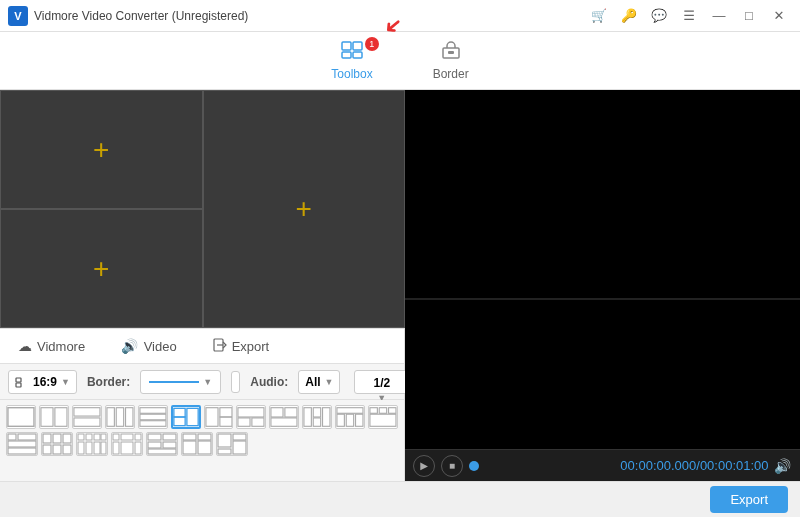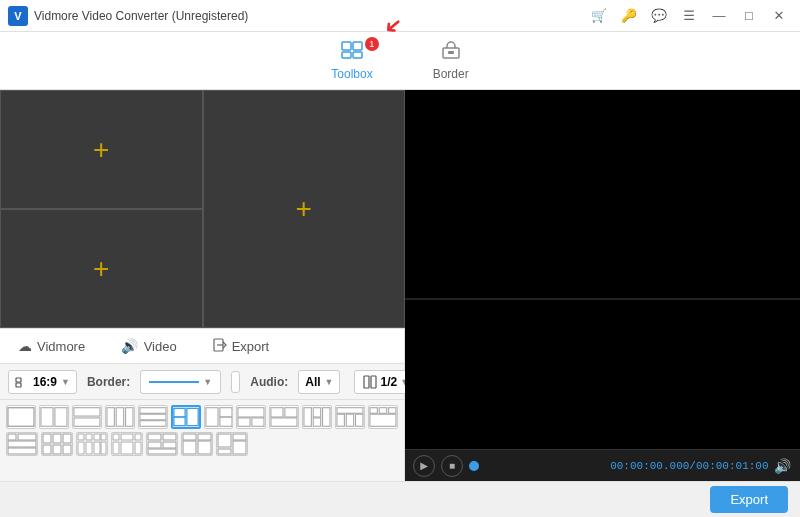--- a/index.html
+++ b/index.html
@@ -405,21 +405,21 @@
           <span style="background:#888;"></span>
             <span style="background:#888;"></span>
         </div>
 
         <span style="color:#555;font-size:12px;">Audio:</span>
         <div style="display:flex;align-items:center;gap:4px;border:1px solid #ccc;border-radius:3px;padding:2px 6px;background:#fff;height:24px;cursor:pointer;">
           <span>All</span>
           <span style="color:#888;font-size:9px;">▼</span>
         </div>
 
-        <div style="display:flex;align-items:center;gap:3px;border:1px solid #ccc;border-radius:3px;padding:2px 8px;background:#fff;height:24px;cursor:pointer;margin-left:4px;">
+        <div style="display:flex;align-items:center;gap:3px;border:1px solid #ccc;border-radius:3px;padding:2px 18px;background:#fff;height:24px;cursor:pointer;margin-left:4px;flex-direction:column;">
           <svg width="14" height="14" viewBox="0 0 14 14">
               <rect x="1" y="1" width="5" height="12" rx="0.5" fill="none" stroke="#555" stroke-width="1.2"></rect>
               <rect x="8" y="1" width="5" height="12" rx="0.5" fill="none" stroke="#555" stroke-width="1.2"></rect>
             </svg>
           <span>1/2</span>
           <span style="color:#888;font-size:9px;">▼</span>
         </div>
       </div>
 
       <div id="templates-grid" style="background:#f5f5f5;padding:5px 6px;flex:1;overflow:hidden;">
@@ -600,21 +600,21 @@
       </div>
 
       <div id="playback-bar" style="height:32px;background:#1e1e1e;display:flex;align-items:center;padding:0 8px;gap:6px;border-top:1px solid #333;">
         <div class="play-btn" style="width:22px;height:22px;border:1px solid #555;border-radius:50%;display:flex;align-items:center;justify-content:center;cursor:pointer;color:#aaa;font-size:10px;">
           ▶
         </div>
         <div class="play-btn" style="width:22px;height:22px;border:1px solid #555;border-radius:50%;display:flex;align-items:center;justify-content:center;cursor:pointer;color:#aaa;font-size:10px;">
           ■
         </div>
         <div class="seek-dot" style="width:10px;height:10px;background:#3b9de8;border-radius:50;cursor:pointer;"></div>
-        <span id="time-display" style="margin-left:auto;color:#3b9de8;font-size:11px;font-family:Liberation Mono, monospace;">00:00:00.000/00:00:01:00</span>
+        <span id="time-display" style="margin-left:auto;color:#3b9de8;font-size:13px;">00:00:00.000/00:00:01:00</span>
         <span style="color:#aaa;font-size:14px;cursor:pointer;">🔊</span>
       </div>
 
     </div>
 
   </div>
 
   <div id="bottom-bar" style="height:36px;background:#f0f0f0;display:flex;align-items:center;justify-content:flex-end;padding:0 12px;border-top:1px solid #e0e0e0;">
     <button class="export-btn" style="background:#3b9de8;color:white;border:none;border-radius:4px;padding:6px 20px;font-size:13px;cursor:pointer;">Export</button>
   </div>

